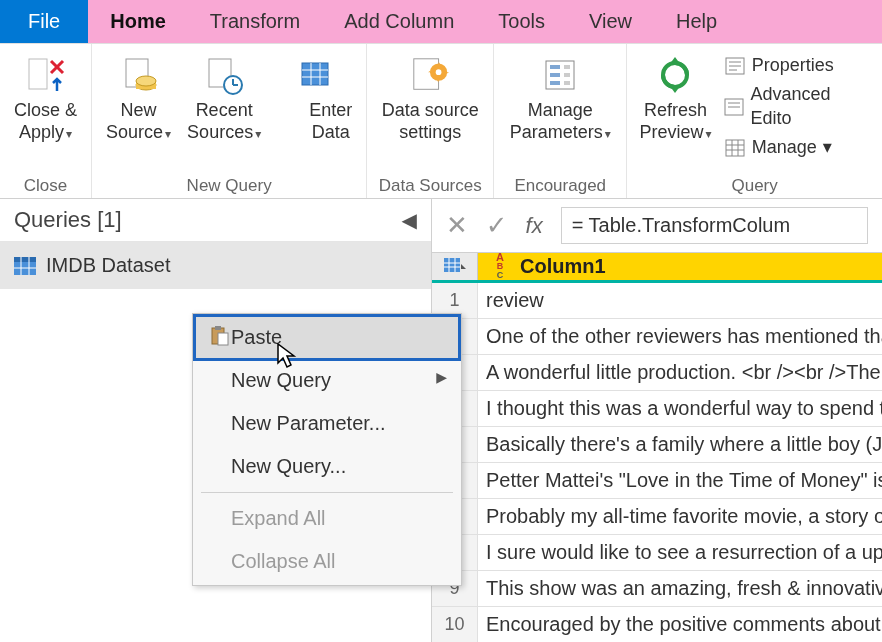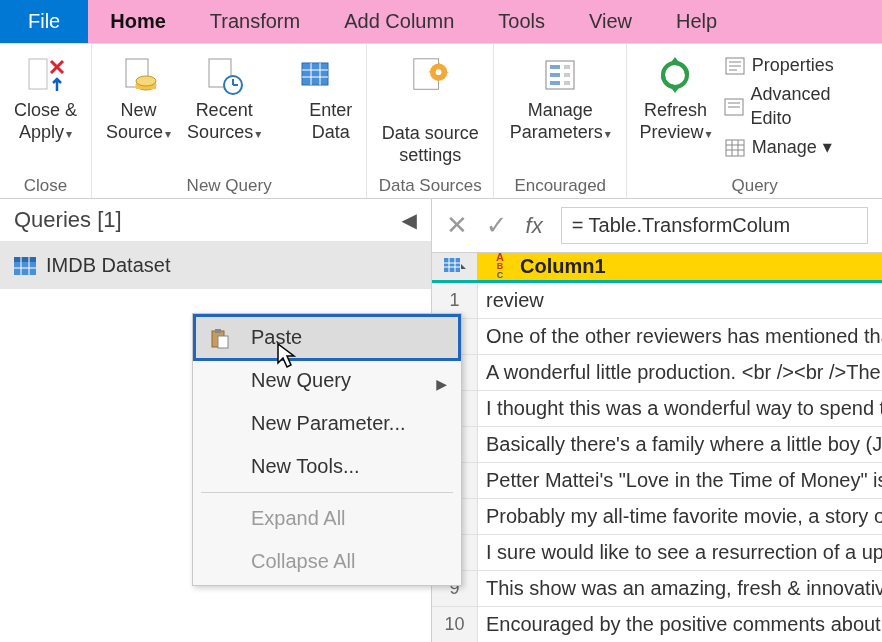--- a/index.html
+++ b/index.html
@@ -141,22 +141,22 @@
   .context-menu {
     position: absolute;
     left: 192px; top: 114px;
     width: 270px;
     background: #f7f7f7;
     border: 1px solid #c8c8c8;
     box-shadow: 2px 2px 6px rgba(0,0,0,.2);
     padding: 2px;
   }
   .ctx-item {
-    display: flex; align-items: flex-end;
-    gap: 20px;
+    display: flex; align-items: flex-start;
+    gap: 0;
     padding: 10px 14px;
     font-size: 20px;
     color: #333;
     position: relative;
   }
   .ctx-item.highlight {
     background: #dcdcdc;
     outline: 3px solid #1f66c1;
     outline-offset: -1px;
   }
@@ -341,21 +341,21 @@
         </div>
         <div style="white-space:pre-line;margin-left:32px;">Enter
 Data</div>
       </div>
     </div>
     <div class="ribbon-group-label">New Query</div>
   </div>
 
   <div class="ribbon-group">
     <div class="ribbon-group-items">
-      <div class="ribbon-btn" style="min-width:110px;gap:23px;">
+      <div class="ribbon-btn" style="min-width:110px;">
         <div class="icon-box">
           <svg width="42" height="42" viewBox="0 0 42 42">
             <rect x="4" y="4" width="26" height="32" fill="#fff" stroke="#999"></rect>
             <circle cx="30" cy="18" r="9" fill="#f4a838"></circle>
             <circle cx="30" cy="18" r="3" fill="#fff"></circle>
             <path d="M30 7 L32 10 L30 9Z M41 18 L38 20 L39 18Z M30 29 L28 26 L30 27Z M19 18 L22 16 L21 18Z" fill="#f4a838"></path>
           </svg>
         </div>
         <div style="white-space:pre-line;">Data source
 settings</div>
@@ -476,21 +476,21 @@
         <span class="ctx-icon"></span>
         <span>New Query</span>
         <span class="submenu-arrow">▶</span>
       </div>
       <div class="ctx-item">
         <span class="ctx-icon"></span>
         <span>New Parameter...</span>
       </div>
       <div class="ctx-item">
         <span class="ctx-icon"></span>
-        <span>New Tools...</span>
+        <span>New Query...</span>
       </div>
       <div class="ctx-sep"></div>
       <div class="ctx-item disabled">
         <span class="ctx-icon"></span>
         <span>Expand All</span>
       </div>
       <div class="ctx-item disabled">
         <span class="ctx-icon"></span>
         <span>Collapse All</span>
       </div>

